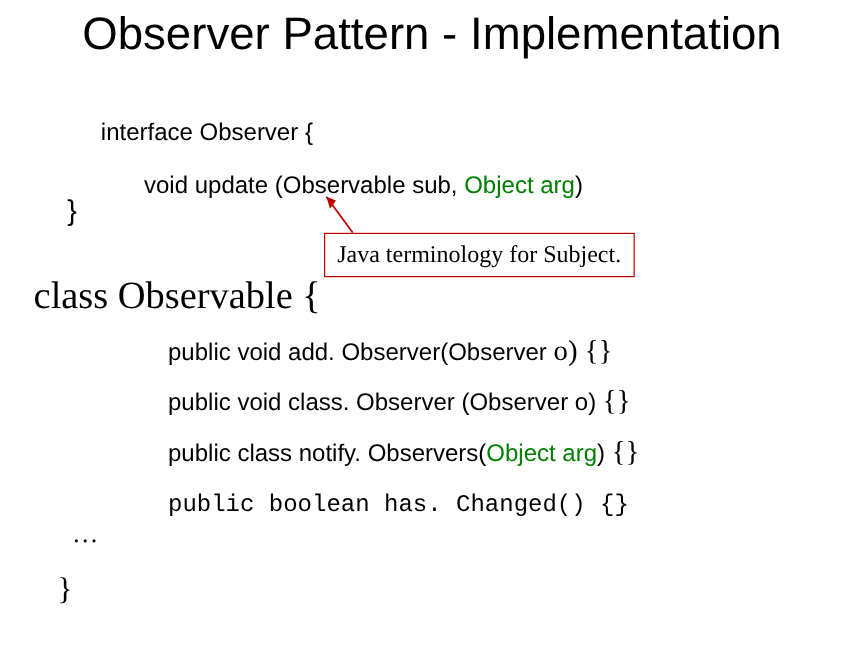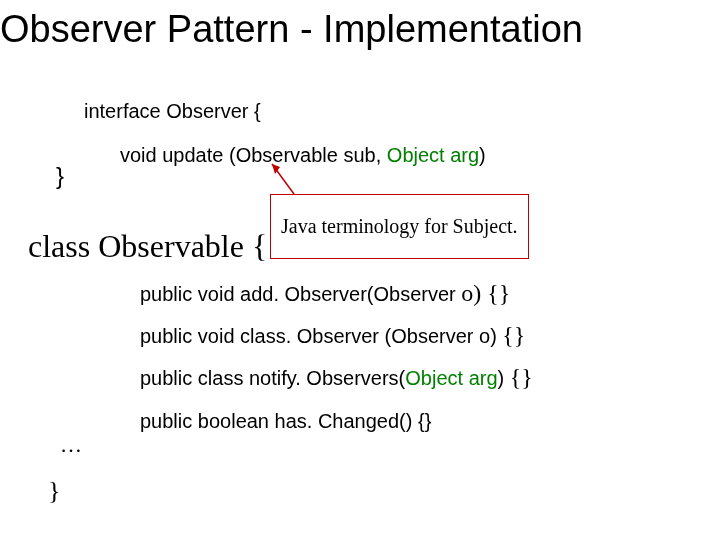--- a/index.html
+++ b/index.html
@@ -7,20 +7,21 @@
       width: 720px;
       height: 540px;
       background: #ffffff;
       font-family: Arial, Helvetica, sans-serif;
       position: relative;
       overflow: hidden;
     }
     .title {
       font-size: 38px;
       font-weight: 400;
+      text-align: center;
       position: absolute;
       top: 8px;
       left: 0;
       right: 0;
       line-height: 1.15;
       font-family: Arial, sans-serif;
     }
     .interface-line {
       position: absolute;
       top: 100px;
@@ -42,21 +43,21 @@
       top: 162px;
       left: 56px;
       font-size: 24px;
       font-family: Arial, sans-serif;
     }
     .callout-box {
       position: absolute;
       top: 194px;
       left: 270px;
       border: 1.5px solid #c00000;
-      padding: 20px 10px;
+      padding: 6px 10px;
       font-family: "Times New Roman", Times, serif;
       font-size: 20px;
       background: #ffffff;
     }
     .arrow-svg {
       position: absolute;
       top: 158px;
       left: 258px;
       width: 60px;
       height: 42px;
@@ -74,21 +75,21 @@
       left: 140px;
       font-size: 20px;
       font-family: Arial, sans-serif;
     }
     .method .green { color: #008000; }
     .method .big-o { font-size: 24px; font-family: "Times New Roman", Times, serif; }
     .method .bigbrace { font-size: 24px; font-family: "Times New Roman", Times, serif; }
     .m1 { top: 280px; }
     .m2 { top: 322px; }
     .m3 { top: 364px; }
-    .m4 { top: 410px; }
+    .m4 { top: 410px; font-family: Liberation Mono, monospace; }
     .ellipsis {
       position: absolute;
       top: 432px;
       left: 60px;
       font-size: 22px;
       font-family: "Times New Roman", Times, serif;
     }
     .close-brace-2 {
       position: absolute;
       top: 476px;

